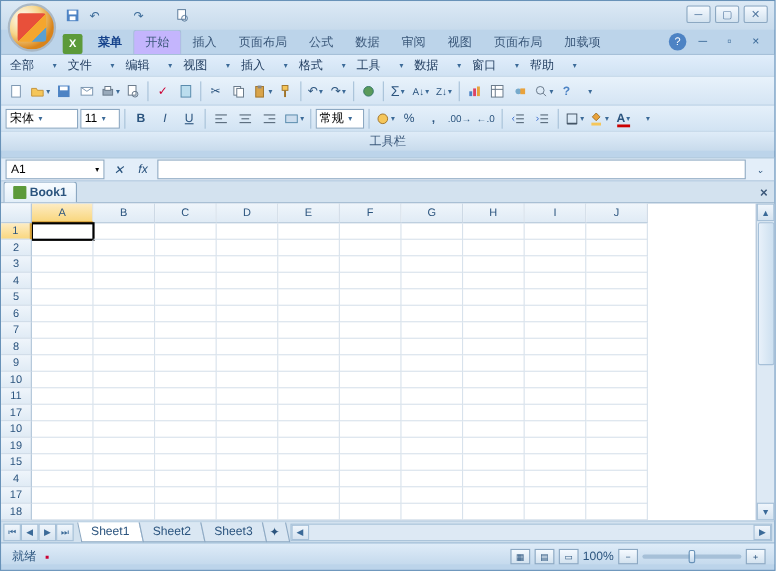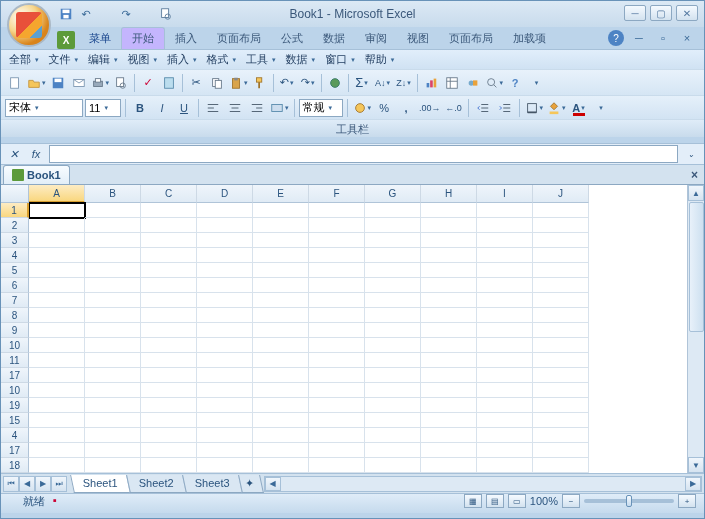--- a/index.html
+++ b/index.html
@@ -8,26 +8,26 @@
 .office-btn{width:44px;height:44px;position:absolute;left:6px;top:2px;z-index:10;background:radial-gradient(circle at 30% 30%,#fff,#f6d68c 40%,#d9841b 70%);border-radius:50%;border:2px solid #aab8c5;display:flex;align-items:center;justify-content:center}
 .office-inner{width:26px;height:26px;background:linear-gradient(135deg,#e8503a 0 50%,#f5a62e 50% 75%,#5ba0d0 75%);border-radius:3px}
 .qat{margin-left:56px;display:flex;gap:2px;align-items:center;height:100%}
 .qat-btn{width:18px;height:18px;display:flex;align-items:center;justify-content:center;color:#3b6a98;border-radius:2px}
 .title-text{position:absolute;left:50%;transform:translateX(-50%);color:#3b587a;font-size:12px}
 .winbtns{position:absolute;right:6px;top:4px;display:flex;gap:4px}
 .winbtn{width:22px;height:16px;border:1px solid #8ca8c2;background:linear-gradient(#f5faff,#d3e2ef);border-radius:2px;display:flex;align-items:center;justify-content:center;color:#5378a0;font-size:10px}
 .ribbon-tabs{height:22px;margin-left:54px;display:flex;align-items:flex-end;padding-left:2px;position:relative}
 .rtab{padding:3px 10px;color:#3b587a;border-radius:3px 3px 0 0;cursor:pointer}
 .rtab.home{background:#c4b5fd;border:1px solid #a6c0d8;border-bottom:none}
-.rtab.menu{color:#15428b;font-weight:normal}
+.rtab.menu{color:#15428b;font-weight:bold}
 .xl-logo{width:18px;height:18px;background:#5c9a3a;border-radius:2px;margin-right:4px;display:flex;align-items:center;justify-content:center;color:#fff;font-weight:bold;font-size:10px}
 .rb-right{position:absolute;right:8px;top:2px;display:flex;gap:6px;align-items:center}
 .help-btn{width:16px;height:16px;border-radius:50%;background:#4d83c4;color:#fff;display:flex;align-items:center;justify-content:center;font-size:10px}
 .menubar{height:20px;background:linear-gradient(#e1eefb,#d0e2f3);border-top:1px solid #a6c0d8;display:flex;align-items:center;padding:0 4px;gap:2px}
-.mitem{padding:2px 4px;color:#1f3b5e;display:flex;align-items:center;gap:4px}
+.mitem{padding:2px 4px;color:#1f3b5e;display:flex;align-items:center;gap:17px}
 .mitem .dd{font-size:7px;color:#3b6a98}
 .toolbar{height:26px;background:linear-gradient(#e8f2fb,#d5e5f4);border-top:1px solid #c9dbeb;display:flex;align-items:center;padding:0 4px;gap:1px;overflow:hidden}
 .tbtn{min-width:20px;height:20px;display:flex;align-items:center;justify-content:center;border:1px solid transparent;border-radius:2px;color:#2b547e;position:relative}
 .tbtn.dd::after{content:"▾";font-size:7px;margin-left:1px;color:#3b6a98}
 .sep{width:1px;height:18px;background:#a6c0d8;margin:0 2px}
 .fontbar{height:24px;background:linear-gradient(#e5f0fa,#d2e3f3);border-top:1px solid #c9dbeb;display:flex;align-items:center;padding:0 4px;gap:2px;overflow:hidden}
 .combo{height:18px;background:#fff;border:1px solid #8ca8c2;display:flex;align-items:center;padding:0 3px;gap:4px}
 .combo .dd{font-size:7px;color:#3b6a98}
 .tb-label{height:18px;background:linear-gradient(#dfecf8,#c8dbec);border-top:1px solid #c9dbeb;text-align:center;color:#3b587a;line-height:18px;font-size:11px}
 .formula-row{height:22px;background:#e3eef9;border-top:1px solid #a6c0d8;border-bottom:1px solid #a6c0d8;display:flex;align-items:center;padding:2px 4px;gap:4px;margin-top:6px}
@@ -54,21 +54,21 @@
 .vscroll-btn{height:16px;background:linear-gradient(#f0f6fc,#d5e3f0);border:1px solid #a6c0d8;display:flex;align-items:center;justify-content:center;font-size:8px;color:#3b6a98}
 .vscroll-thumb{position:absolute;top:17px;width:15px;left:1px;height:130px;background:linear-gradient(90deg,#e8f1fa,#cde0f0);border:1px solid #a6c0d8;border-radius:2px}
 .sheettabs{height:20px;background:#d3e2ef;display:flex;align-items:center;border-top:1px solid #a6c0d8}
 .nav-btns{display:flex;margin-left:2px}
 .nav-btn{width:16px;height:16px;background:linear-gradient(#f0f6fc,#d5e3f0);border:1px solid #a6c0d8;display:flex;align-items:center;justify-content:center;font-size:8px;color:#3b6a98}
 .sheet-tab{height:18px;padding:2px 10px;background:#fff;border:1px solid #8ca8c2;border-top:none;margin-left:-1px;color:#2b547e;font-size:10px;transform:skewX(12deg)}
 .sheet-tab span{display:inline-block;transform:skewX(-12deg)}
 .sheet-tab.inactive{background:#dae7f3}
 .hscroll{flex:1;height:16px;background:#dde9f4;border:1px solid #a6c0d8;margin:0 2px;position:relative;display:flex;justify-content:space-between}
 .hscroll-btn{width:16px;height:14px;background:linear-gradient(#f0f6fc,#d5e3f0);border:1px solid #a6c0d8;display:flex;align-items:center;justify-content:center;font-size:8px;color:#3b6a98}
-.statusbar{height:20px;background:linear-gradient(#dfecf8,#c5daed);border-top:1px solid #a6c0d8;display:flex;align-items:flex-start;padding:0 22px;color:#2b547e;position:relative}
+.statusbar{height:20px;background:linear-gradient(#dfecf8,#c5daed);border-top:1px solid #a6c0d8;display:flex;align-items:flex-end;padding:0 10px;color:#2b547e;position:relative}
 .status-right{position:absolute;right:8px;display:flex;align-items:center;gap:4px}
 .viewbtn{width:18px;height:14px;border:1px solid #8ca8c2;background:linear-gradient(#f5faff,#d3e2ef);display:flex;align-items:center;justify-content:center;font-size:8px}
 .zoom-slider{width:90px;height:4px;background:#a6c0d8;position:relative;border-radius:2px}
 .zoom-thumb{position:absolute;left:42px;top:-4px;width:6px;height:12px;background:linear-gradient(#f5faff,#c5daed);border:1px solid #6892b8;border-radius:2px}
 svg{width:14px;height:14px}
 .ic{display:inline-flex;align-items:center;justify-content:center}
 </style>
 </head>
 <body>
 
@@ -89,21 +89,20 @@
     <div class="qat-btn">↷</div>
     <div class="qat-btn dd"></div>
     <div class="qat-btn">
         <svg viewBox="0 0 16 16">
           <rect x="3" y="2" width="8" height="10" fill="#fff" stroke="#5a7a9a"></rect>
           <circle cx="10" cy="11" r="3" fill="none" stroke="#5a7a9a"></circle>
         </svg>
       </div>
     <div class="qat-btn dd"></div>
   </div>
-  <div class="title-text">Book1 - Microsoft Excel</div>
   <div class="winbtns">
     <div class="winbtn">─</div>
     <div class="winbtn">▢</div>
     <div class="winbtn">✕</div>
   </div>
 </div>
 
 <div class="ribbon-tabs">
   <div class="xl-logo ic">X</div>
   <div class="rtab menu">菜单</div>
@@ -267,21 +266,21 @@
       <svg viewBox="0 0 16 16">
         <circle cx="7" cy="7" r="4" fill="none" stroke="#678"></circle>
         <line x1="10" y1="10" x2="13" y2="13" stroke="#678"></line>
       </svg>
     </div>
   <div class="tbtn" style="color:#4d83c4;font-weight:bold">?</div>
   <div class="tbtn dd"></div>
 </div>
 
 <div class="fontbar">
-  <div class="combo" style="width:78px">
+  <div class="combo" style="width:66px">
       <span>宋体</span>
       <span class="dd">▾</span>
     </div>
   <div class="combo" style="width:36px">
       <span>11</span>
       <span class="dd">▾</span>
     </div>
   <div class="sep"></div>
   <div class="tbtn" style="font-weight:bold">B</div>
   <div class="tbtn" style="font-style:italic">I</div>
@@ -363,20 +362,24 @@
       <svg viewBox="0 0 16 4" style="width:12px;height:3px;position:absolute;bottom:1px">
         <rect width="16" height="4" fill="#c00"></rect>
       </svg>
     </div>
   <div class="tbtn dd"></div>
 </div>
 
 <div class="tb-label">工具栏</div>
 
 <div class="formula-row">
+  <div class="namebox">
+      <span>A1</span>
+      <span style="font-size:7px">▾</span>
+    </div>
   <div class="fx-btn">✕</div>
   <div class="fx-btn">fx</div>
   <div class="formula-input"></div>
   <div class="fx-btn" style="font-size:8px">⌄</div>
 </div>
 
 <div class="workbook-tab" style="position:relative">
   <div class="wtab">
     <div class="wtab-icon"></div>
     <span style="font-weight:bold;color:#2b547e">Book1</span>

